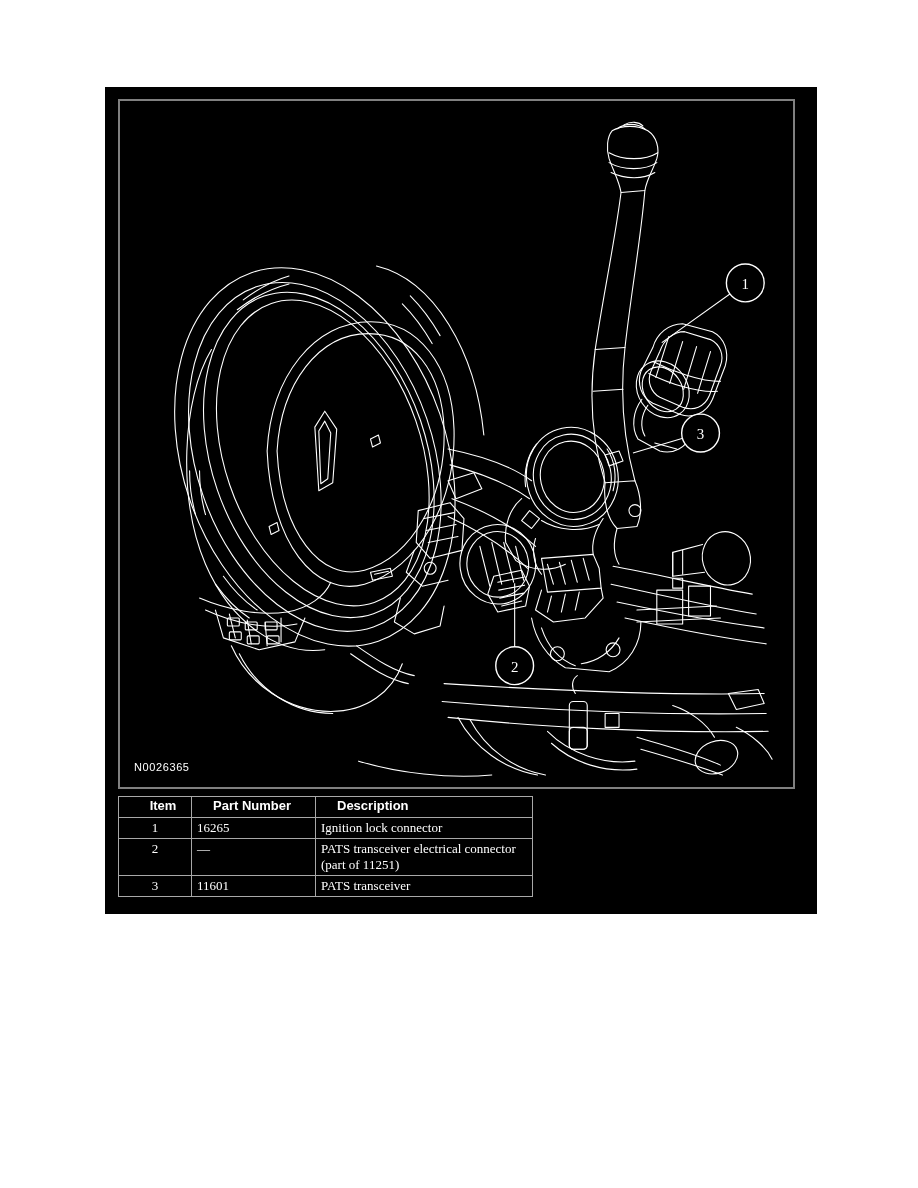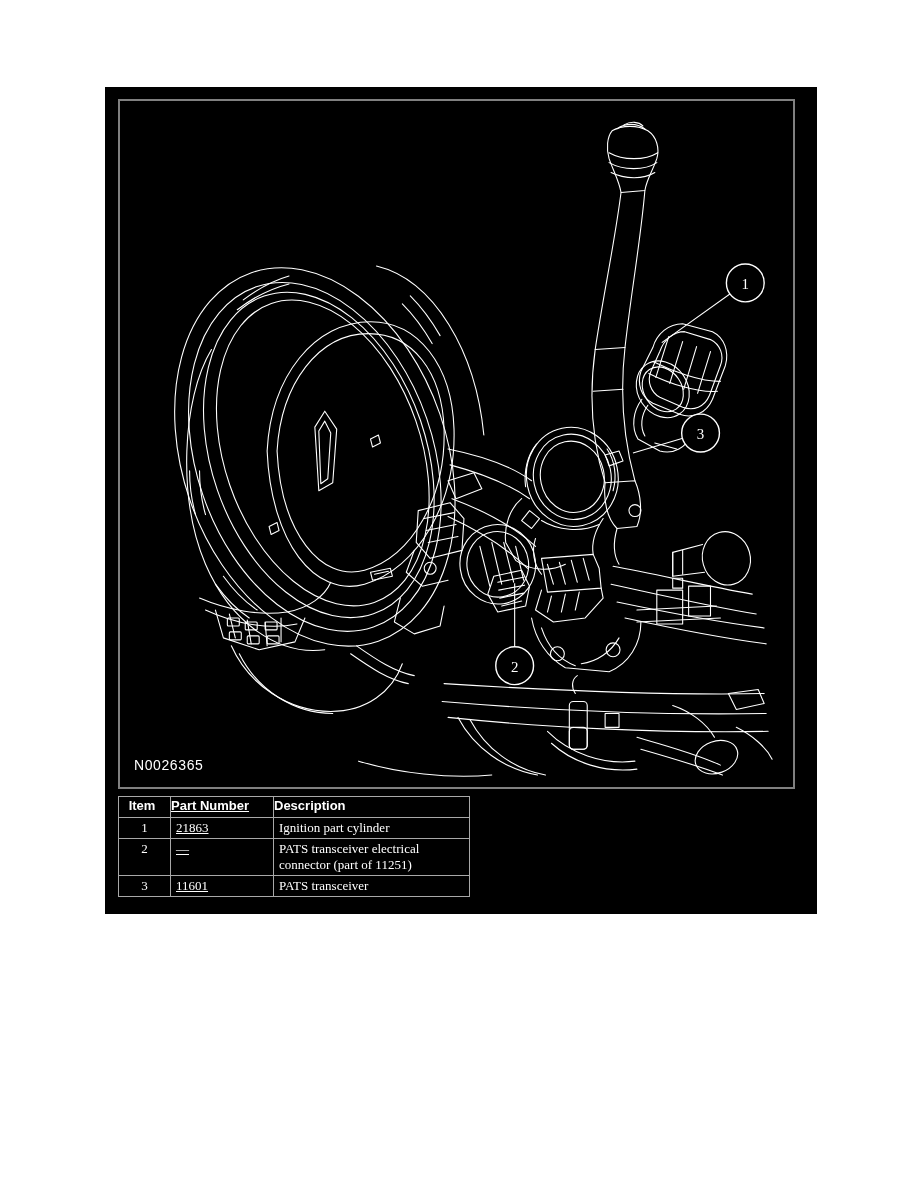--- a/index.html
+++ b/index.html
@@ -47,21 +47,21 @@
     display: block;
   }
 
   
   #figure-id {
     position: absolute;
     left: 14px;
     bottom: 14px;
     color: #ffffff;
     font-family: "Liberation Sans", sans-serif;
-    font-size: 14px;
+    font-size: 11px;
     letter-spacing: 0.6px;
     white-space: nowrap;
   }
 
   
   #parts-table-wrap {
     position: absolute;
     left: 13px;
     top: 709px;
     width: 333px;
@@ -76,31 +76,31 @@
   table#parts-table td {
     border: 1px solid #a8a8a8;
     color: #ffffff;
     vertical-align: top;
     padding: 1px 4px 2px 4px;
   }
   table#parts-table thead th {
     font-family: "Liberation Sans", sans-serif;
     font-weight: bold;
     font-size: 13px;
-    padding: 2px 5px 3px 0;
+    padding: 2px 5px 3px 21px;
     line-height: 1.15;
   }
   table#parts-table tbody td {
     font-family: "Liberation Serif", serif;
     font-size: 13px;
     line-height: 1.18;
     padding: 2px 5px 3px 5px;
   }
   .col-item   { width: 46px;  text-align: center; }
-  .col-part   { width: 97px;  text-align: left; text-decoration: underline; }
+  .col-part   { width: 97px;  text-align: left; }
   .col-desc   { width: 190px; text-align: left; }
   thead .col-item { text-align: center; }
   thead .col-part { text-align: left; }
   thead .col-desc { text-align: left; }
   td.cell-item { text-align: center; }
 
   .callout-text {
     font-family: "Liberation Serif", serif;
     font-size: 15px;
     fill: #ffffff;
@@ -344,22 +344,22 @@
       <thead>
         <tr>
           <th class="col-item">Item</th>
           <th class="col-part">Part Number</th>
           <th class="col-desc">Description</th>
         </tr>
       </thead>
       <tbody>
         <tr>
           <td class="col-item cell-item">1</td>
-          <td class="col-part">21863</td>
-          <td class="col-desc">Ignition part cylinder</td>
+          <td class="col-part">16265</td>
+          <td class="col-desc">Ignition lock connector</td>
         </tr>
         <tr>
           <td class="col-item cell-item">2</td>
           <td class="col-part">—</td>
           <td class="col-desc">PATS transceiver electrical connector (part of 11251)</td>
         </tr>
         <tr>
           <td class="col-item cell-item">3</td>
           <td class="col-part">11601</td>
           <td class="col-desc">PATS transceiver</td>

